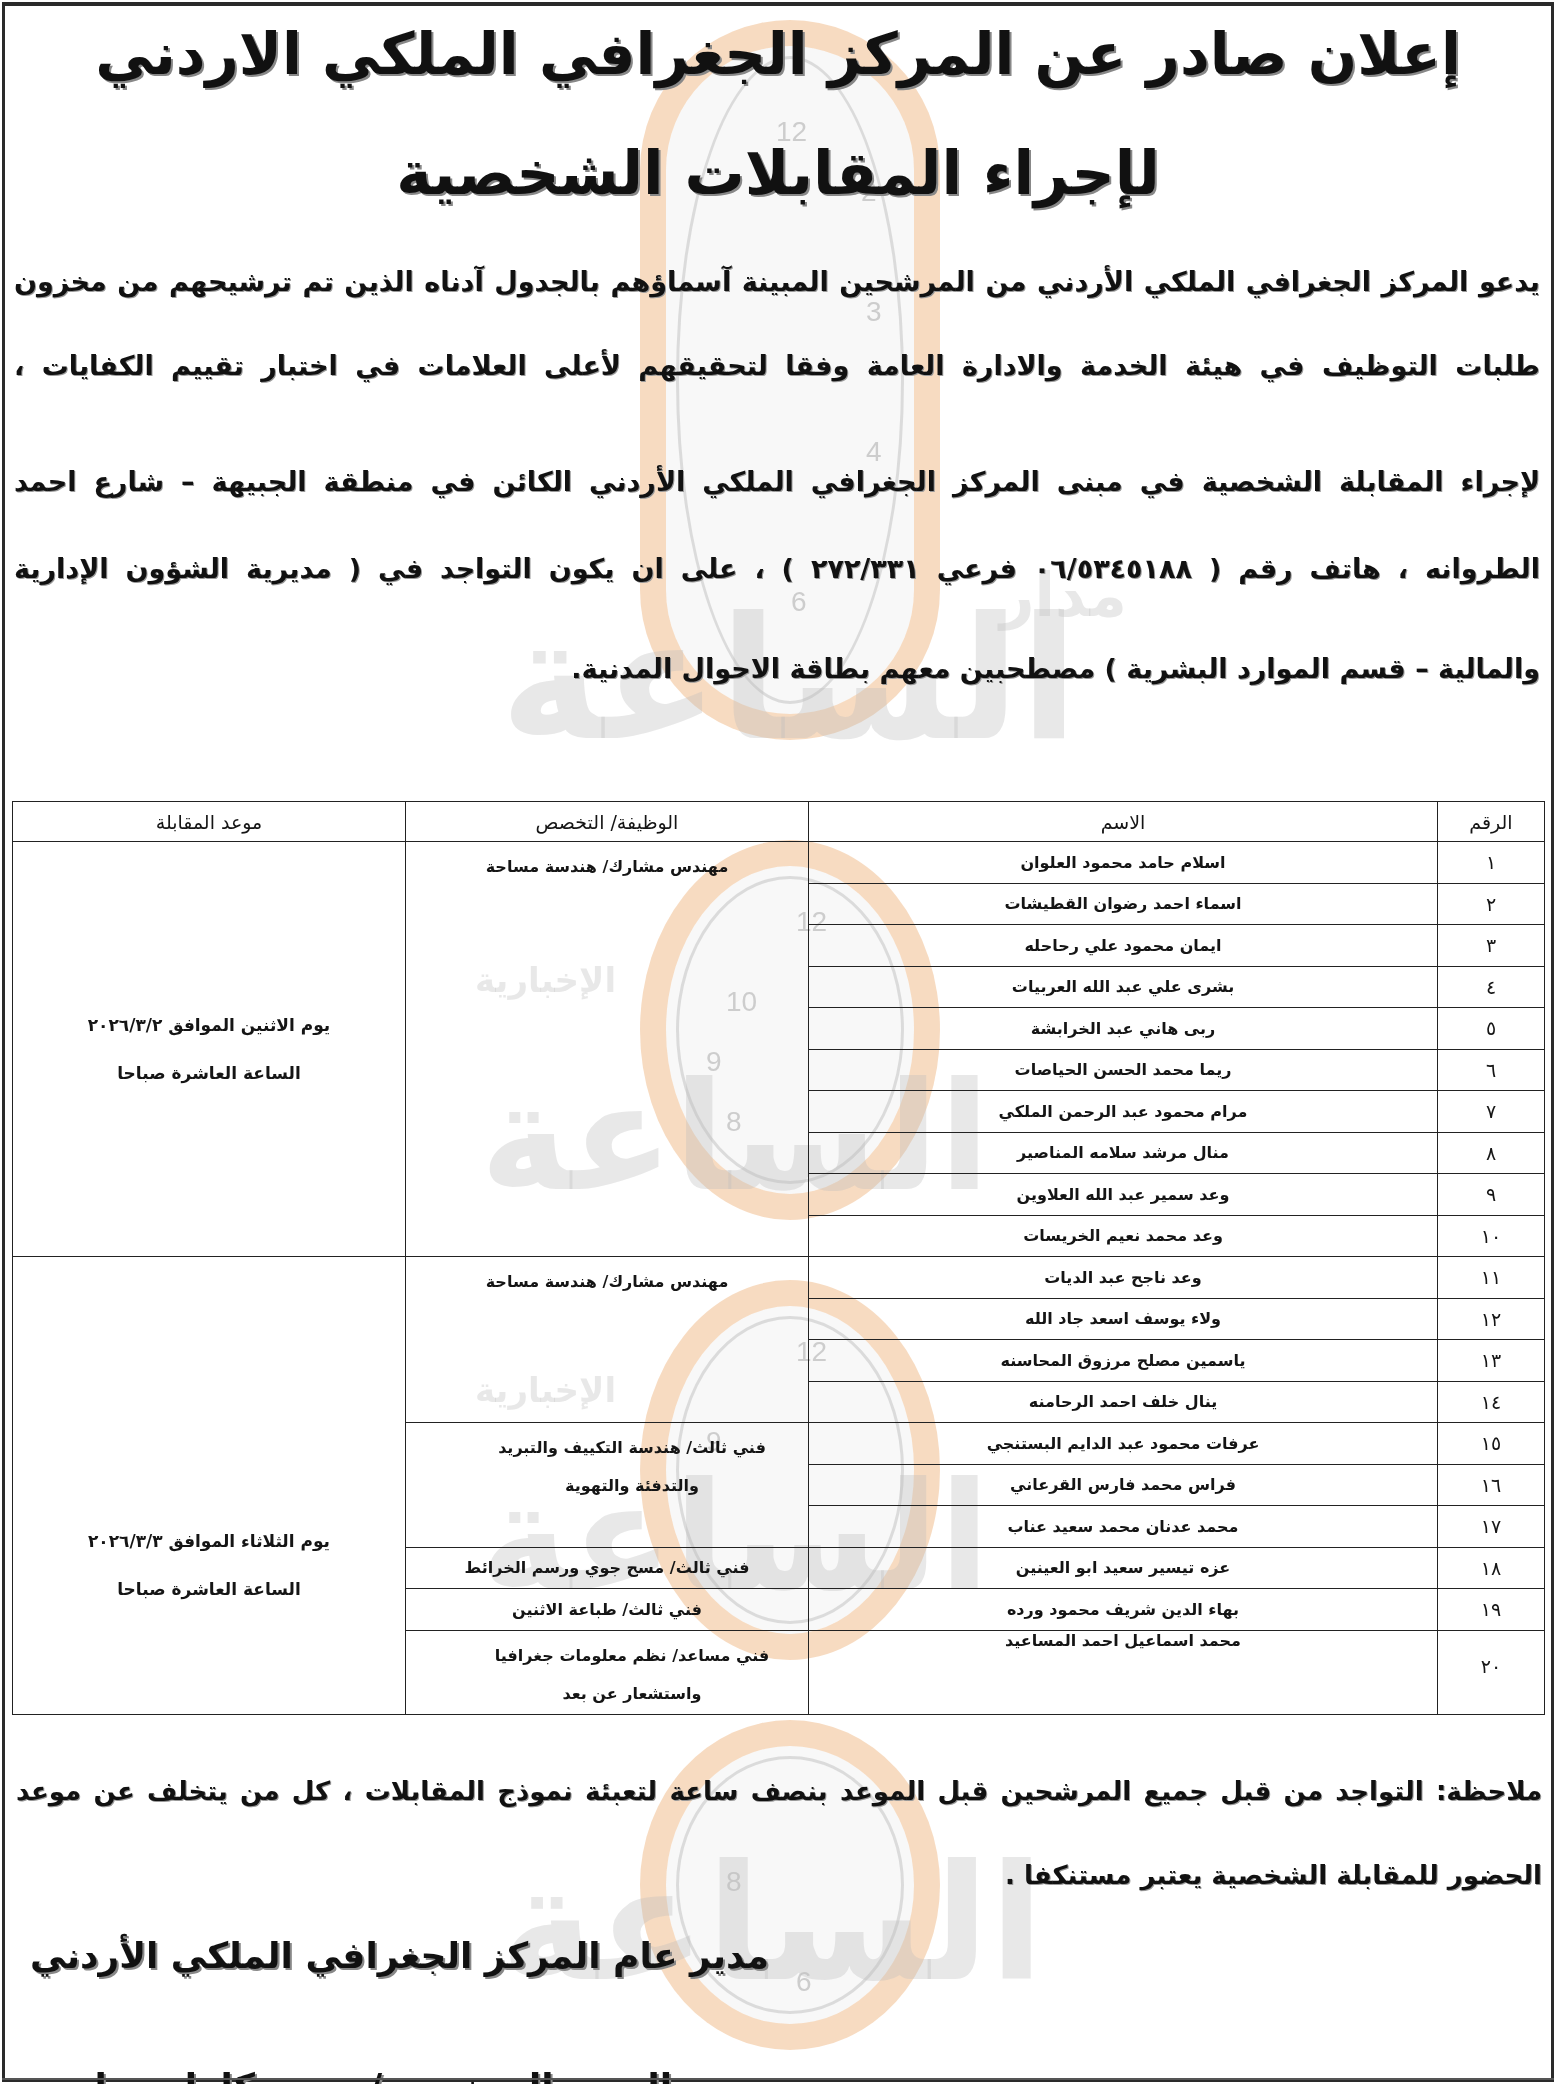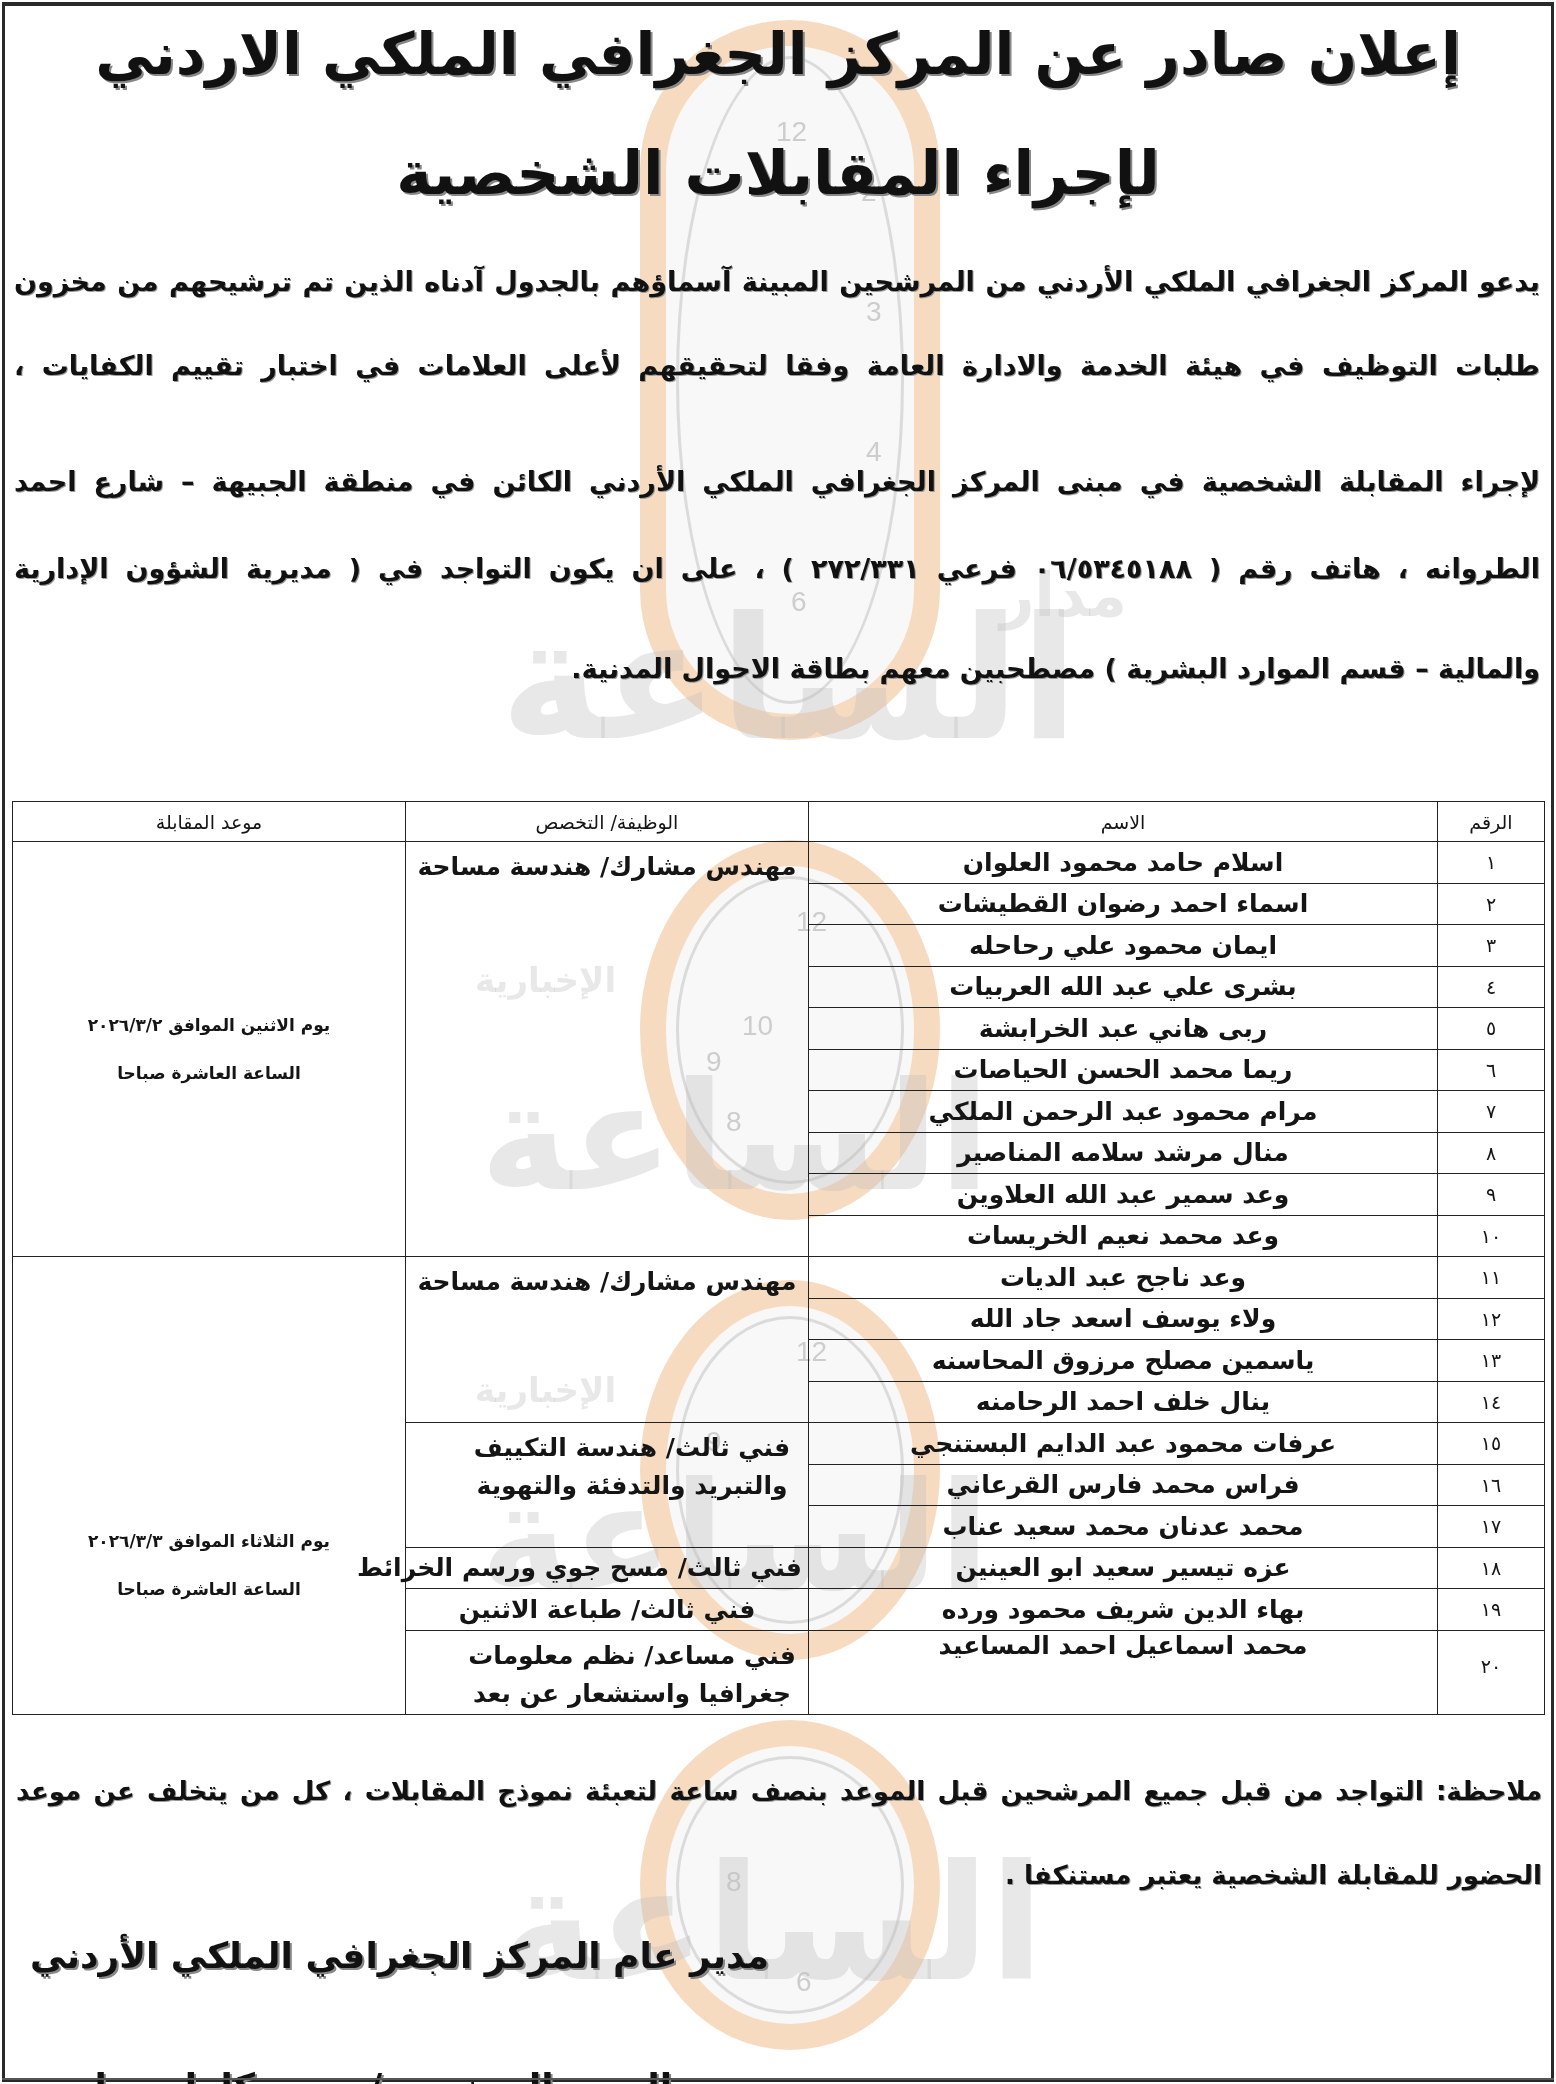--- a/index.html
+++ b/index.html
@@ -50,21 +50,21 @@
     .para.right { text-align: right; }
 
     
     .tbl {
       position: absolute; left: 12px; top: 801px; width: 1532px;
       border-collapse: collapse; table-layout: fixed;
       font-family: "DejaVu Sans", sans-serif;
     }
     .tbl td, .tbl th {
       border: 1.5px solid #222; text-align: center; vertical-align: middle;
-      font-size: 25px; font-weight: bold; color: #151515; background: transparent;
+      font-size: 16px; font-weight: bold; color: #151515; background: transparent;
       height: 41.5px; padding: 0 6px; white-space: nowrap;
     }
     .tbl th { height: 40px; font-weight: normal; font-size: 19px; }
     .tbl td.num { font-weight: normal; font-size: 19px; }
     .tbl td.job { vertical-align: top; padding-top: 6px; line-height: 38px; white-space: normal; }
     .tbl td.sched { line-height: 48px; white-space: normal; font-weight: bold; font-size: 17px; }
 
     .note {
       position: absolute; right: 14px; width: 1526px;
       font-family: "DejaVu Sans", sans-serif; font-weight: bold; font-size: 26px;
@@ -94,21 +94,21 @@
     <span class="num" style="left:125px;top:540px;">6</span>
   </div>
   <span class="wm-text" style="left:500px;top:580px;font-size:170px;">الساعة</span>
   <span class="wm-text" style="left:1000px;top:560px;font-size:60px;">مدار</span>
 </div>
 
 <div class="wm" style="left:0;top:800px;width:1556px;height:500px;">
   <div class="wm-clock" style="left:640px;top:40px;width:300px;height:380px;">
     <div class="face"></div>
     <span class="num" style="left:130px;top:40px;">12</span>
-    <span class="num" style="left:76px;top:120px;margin-top:24px;">10</span>
+    <span class="num" style="left:60px;top:120px;">10</span>
     <span class="num" style="left:40px;top:180px;">9</span>
     <span class="num" style="left:60px;top:240px;">8</span>
   </div>
   <span class="wm-text" style="left:475px;top:160px;font-size:34px;">الإخبارية</span>
   <span class="wm-text" style="left:480px;top:250px;font-size:150px;">الساعة</span>
 </div>
 
 <div class="wm" style="left:0;top:1260px;width:1556px;height:500px;">
   <div class="wm-clock" style="left:640px;top:20px;width:300px;height:380px;">
     <div class="face"></div>

